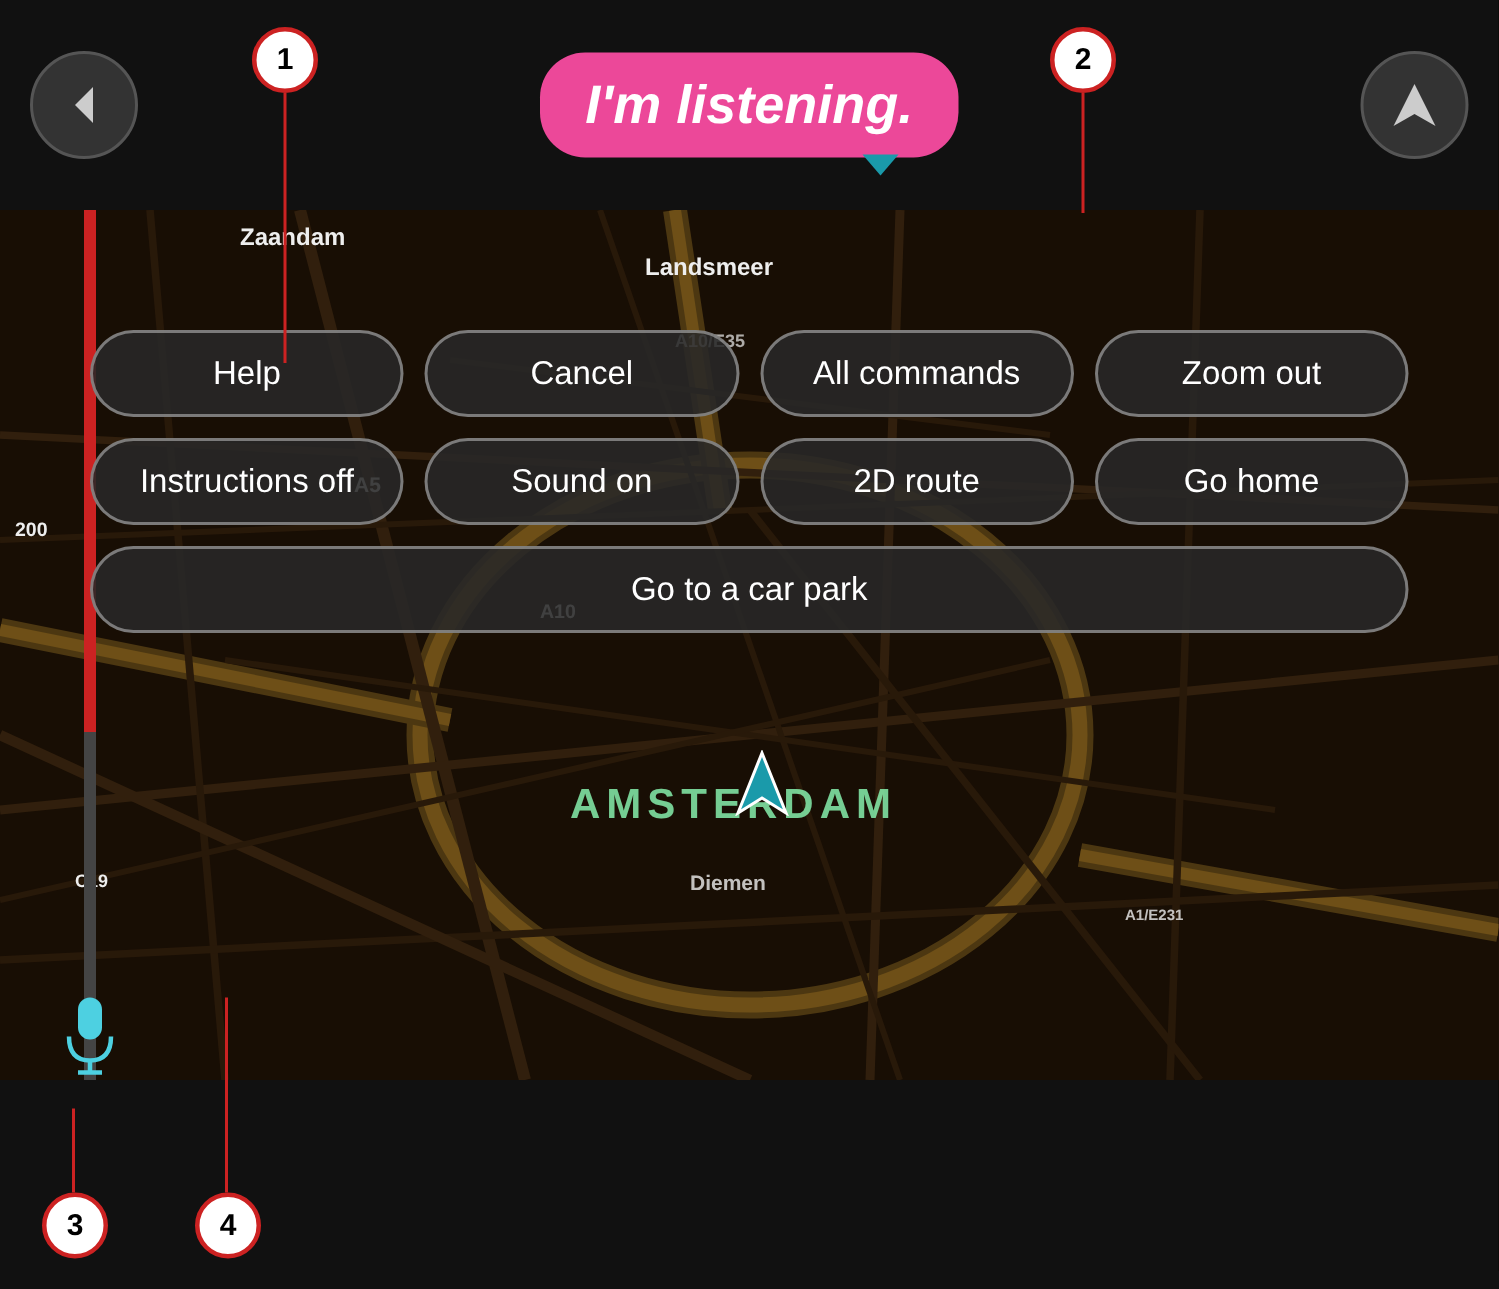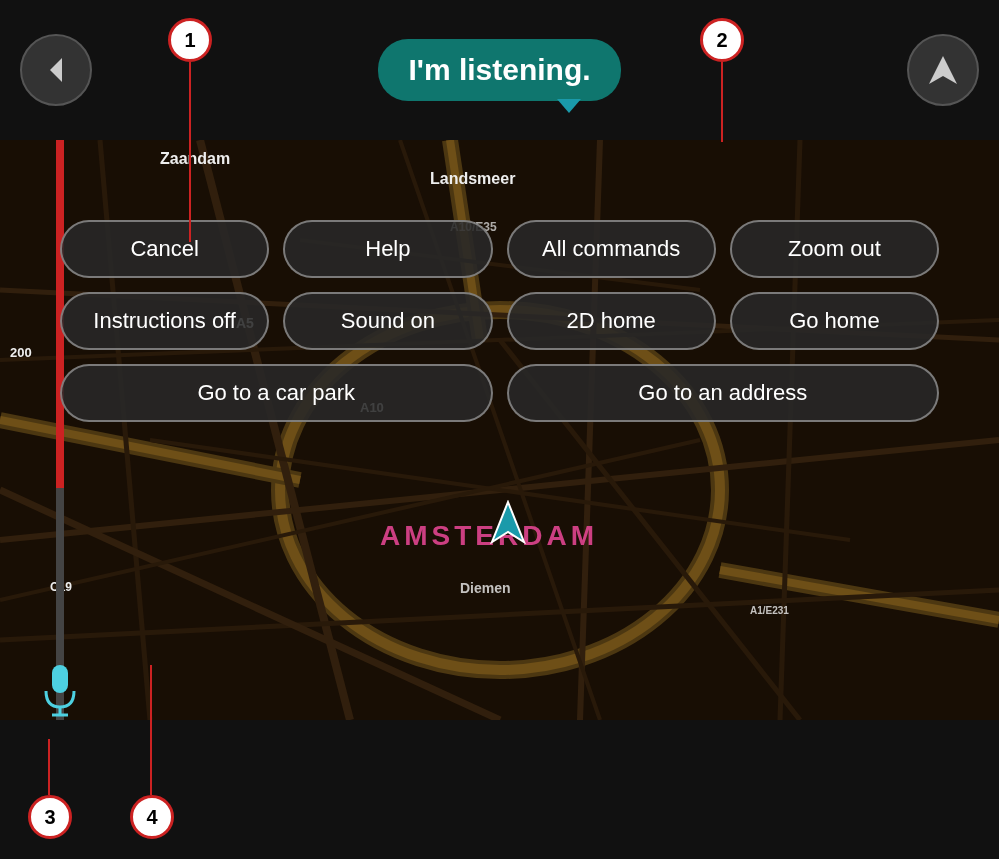--- a/index.html
+++ b/index.html
@@ -76,27 +76,28 @@
       flex-shrink: 0;
     }
 
     .nav-btn svg {
       width: 32px;
       height: 32px;
     }
 
     
     .listening-bubble {
-      background: #0f766e;
+      background: #ec4899;
       border-radius: 30px;
       padding: 14px 30px;
       color: #fff;
-      font-size: 30px;
+      font-size: 36px;
       font-weight: bold;
       position: relative;
+      font-style: italic;
     }
 
     .listening-bubble::after {
       content: '';
       position: absolute;
       bottom: -12px;
       right: 40px;
       width: 0;
       height: 0;
       border-left: 12px solid transparent;
@@ -169,21 +170,21 @@
       font-weight: bold;
       z-index: 5;
       pointer-events: none;
     }
 
     
     .amsterdam-label {
       position: absolute;
       top: 380px;
       left: 380px;
-      color: #ec4899;
+      color: #86efac;
       font-size: 28px;
       font-weight: bold;
       letter-spacing: 4px;
       z-index: 5;
       pointer-events: none;
       opacity: 0.85;
     }
 
     
     .map-nav-arrow {
@@ -290,37 +291,36 @@
   <div class="nav-btn">
     <svg viewBox="0 0 32 32" fill="none">
       <polygon points="16,2 30,30 16,22 2,30" fill="#ccc"></polygon>
     </svg>
   </div>
 </div>
 
 <div class="commands-grid">
 
   <div class="commands-row">
+    <button class="cmd-btn">Help</button>
     <button class="cmd-btn">Cancel</button>
-    <button class="cmd-btn">Help</button>
     <button class="cmd-btn">All commands</button>
     <button class="cmd-btn">Zoom out</button>
   </div>
 
 
   <div class="commands-row">
     <button class="cmd-btn">Instructions off</button>
     <button class="cmd-btn">Sound on</button>
-    <button class="cmd-btn">2D home</button>
+    <button class="cmd-btn">2D route</button>
     <button class="cmd-btn">Go home</button>
   </div>
 
   <div class="commands-row">
     <button class="cmd-btn">Go to a car park</button>
-    <button class="cmd-btn">Go to an address</button>
   </div>
 </div>
 
 <div class="bottom-bar"></div>
 
 <div style="position:absolute; bottom:139px; left:30px; z-index:30; display:flex; align-items:center; justify-content:center; width:60px; height:60px;">
   <svg width="44" height="54" viewBox="0 0 44 54">
 
     <rect x="14" y="2" width="16" height="28" rx="8" fill="#4dd0e1"></rect>
 

